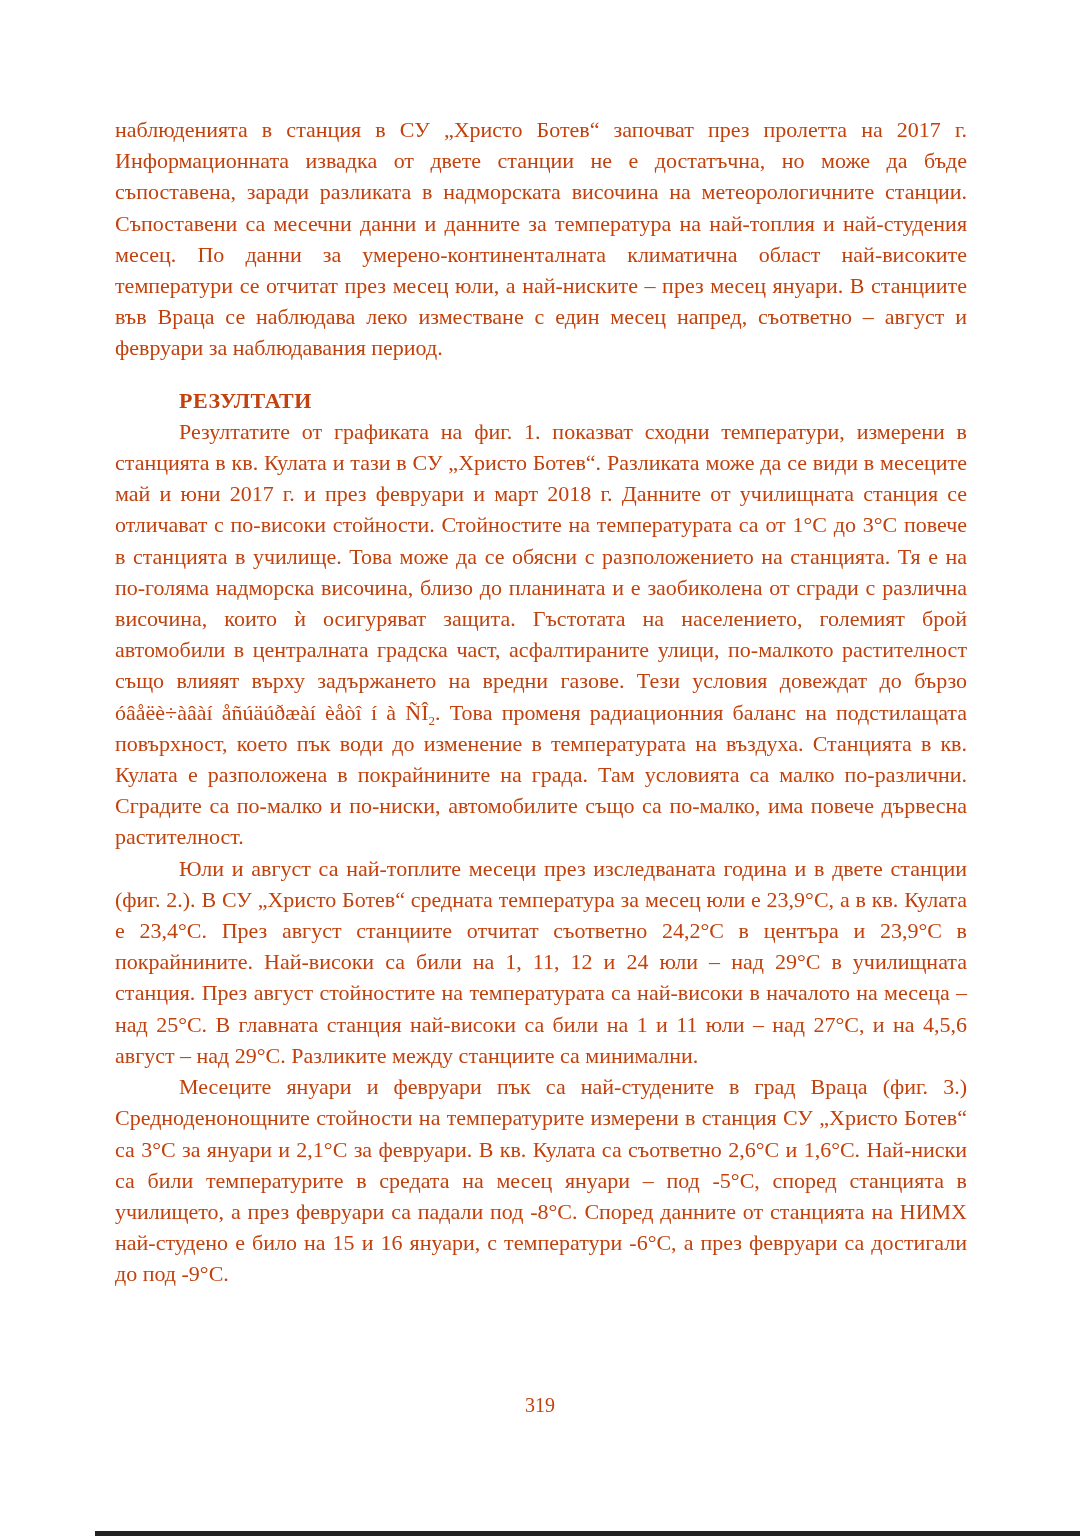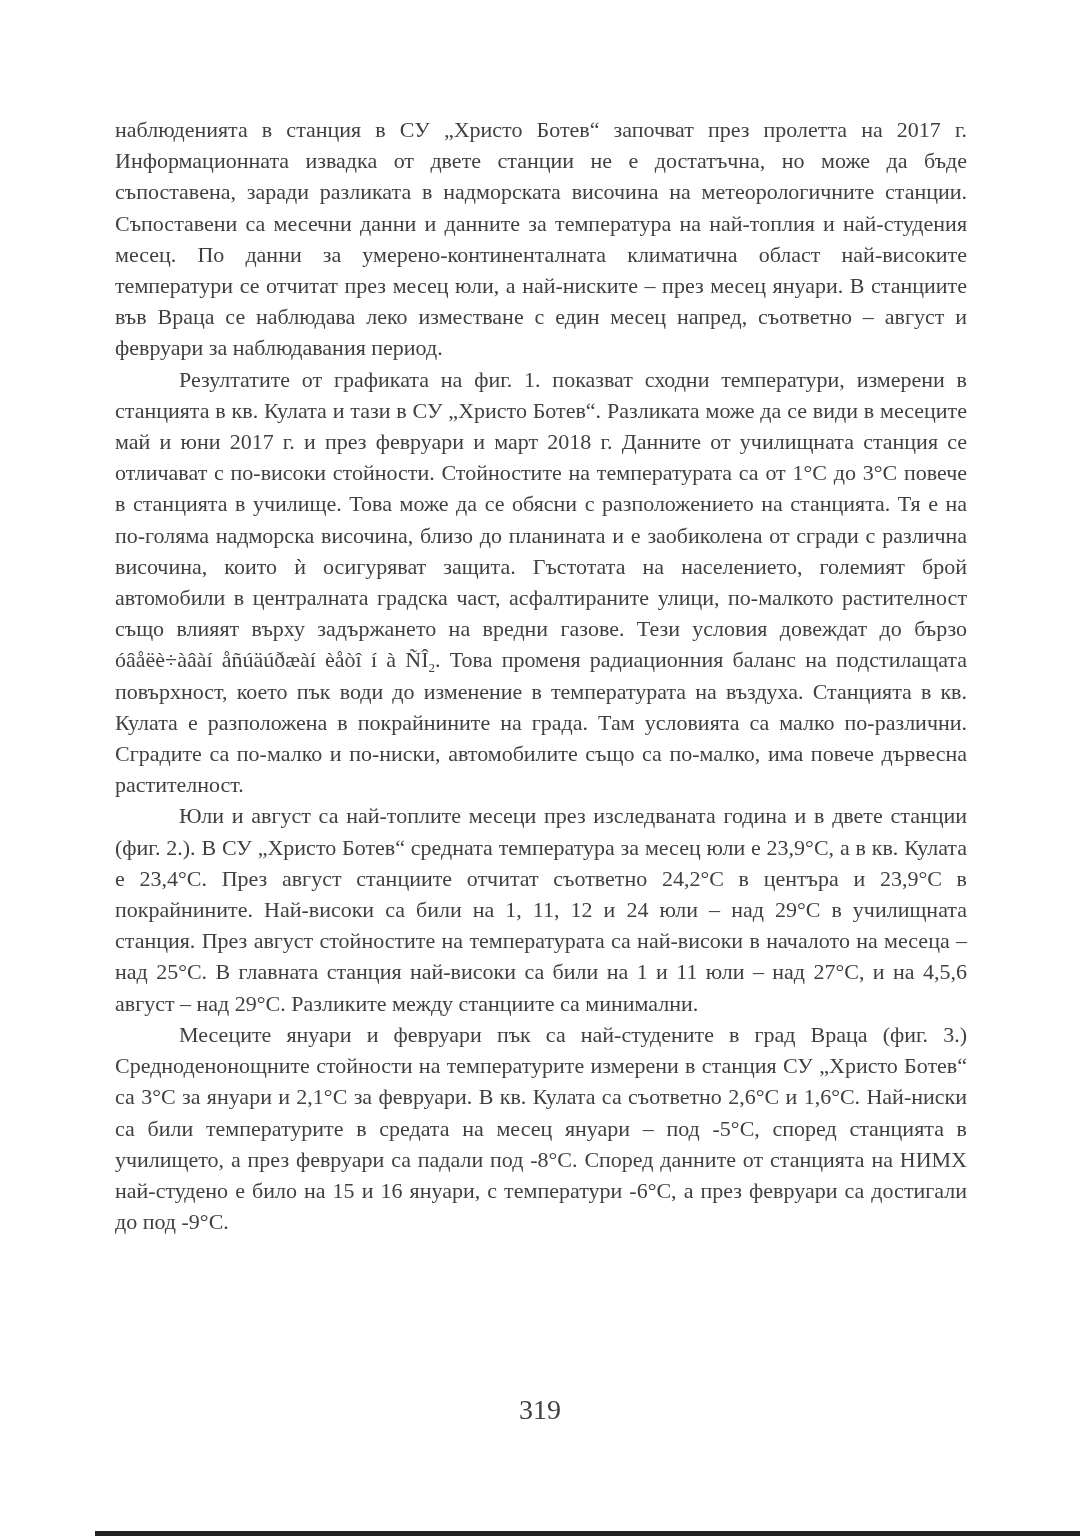--- a/index.html
+++ b/index.html
@@ -6,21 +6,21 @@
       margin: 0;
       padding: 0;
       background: #ffffff;
     }
     .page {
       position: relative;
       width: 1080px;
       height: 1536px;
       background: #ffffff;
       font-family: "Liberation Serif", "DejaVu Serif", serif;
-      color: #404040;
+      color: #c2410c;
       overflow: hidden;
     }
     .content {
       position: absolute;
       left: 115px;
       top: 114px;
       width: 852px;
       font-size: 22px;
       line-height: 31.2px;
       text-align: justify;
@@ -46,39 +46,40 @@
       font-size: 13px;
       line-height: 0;
       vertical-align: sub;
     }
     .page-number {
       position: absolute;
       top: 1394px;
       left: 0;
       width: 100%;
       text-align: center;
-      font-size: 28px;
+      font-size: 20px;
     }
     .page-edge {
       position: absolute;
       left: 95px;
       right: 0;
       bottom: 0;
       height: 5px;
       background: #222222;
     }
   </style>
 </head>
 <body>
 
 <div class="page">
   <div class="content">
 
     <p class="para-flush">наблюденията в станция в СУ „Христо Ботев“ започват през пролетта на 2017 г. Информационната извадка от двете станции не е достатъчна, но може да бъде съпоставена, заради разликата в надморската височина на метеорологичните станции. Съпоставени са месечни данни и данните за температура на най-топлия и най-студения месец. По данни за умерено-континенталната климатична област най-високите температури се отчитат през месец юли, а най-ниските – през месец януари. В станциите във Враца се наблюдава леко изместване с един месец напред, съответно – август и февруари за наблюдавания период.</p>
 
+    <p class="heading">РЕЗУЛТАТИ</p>
 
     <p class="para"><span>Резултатите от графиката на фиг. 1. показват сходни температури, измерени в станцията в кв. Кулата и тази в СУ „Христо Ботев“. Разликата може да се види в месеците май и юни 2017 г. и през февруари и март 2018 г. Данните от училищната станция се отличават с по-високи стойности. Стойностите на температурата са от 1°С до 3°С повече в станцията в училище. Това може да се обясни с разположението на станцията. Тя е на по-голяма надморска височина, близо до планината и е заобиколена от сгради с различна височина, които ѝ осигуряват защита. Гъстотата на населението, големият брой автомобили в централната градска част, асфалтираните улици, по-малкото растителност също влияят върху задържането на вредни газове. Тези условия довеждат до бързо </span><span class="mojibake">óâåëè÷àâàí åñúäúðæàí èåòî í à ÑÎ</span><sub class="co2-sub">2</sub><span>. Това променя радиационния баланс на подстилащата повърхност, което пък води до изменение в температурата на въздуха. Станцията в кв. Кулата е разположена в покрайнините на града. Там условията са малко по-различни. Сградите са по-малко и по-ниски, автомобилите също са по-малко, има повече дървесна растителност.</span></p>
 
     <p class="para">Юли и август са най-топлите месеци през изследваната година и в двете станции (фиг. 2.). В СУ „Христо Ботев“ средната температура за месец юли е 23,9°С, а в кв. Кулата е 23,4°С. През август станциите отчитат съответно 24,2°С в центъра и 23,9°С в покрайнините. Най-високи са били на 1, 11, 12 и 24 юли – над 29°С в училищната станция. През август стойностите на температурата са най-високи в началото на месеца – над 25°С. В главната станция най-високи са били на 1 и 11 юли – над 27°С, и на 4,5,6 август – над 29°С. Разликите между станциите са минимални.</p>
 
     <p class="para">Месеците януари и февруари пък са най-студените в град Враца (фиг. 3.) Средноденонощните стойности на температурите измерени в станция СУ „Христо Ботев“ са 3°С за януари и 2,1°С за февруари. В кв. Кулата са съответно 2,6°С и 1,6°С. Най-ниски са били температурите в средата на месец януари – под -5°С, според станцията в училището, а през февруари са падали под -8°С. Според данните от станцията на НИМХ най-студено е било на 15 и 16 януари, с температури -6°С, а през февруари са достигали до под -9°С.</p>
 
   </div>
 
   <div class="page-number">319</div>

